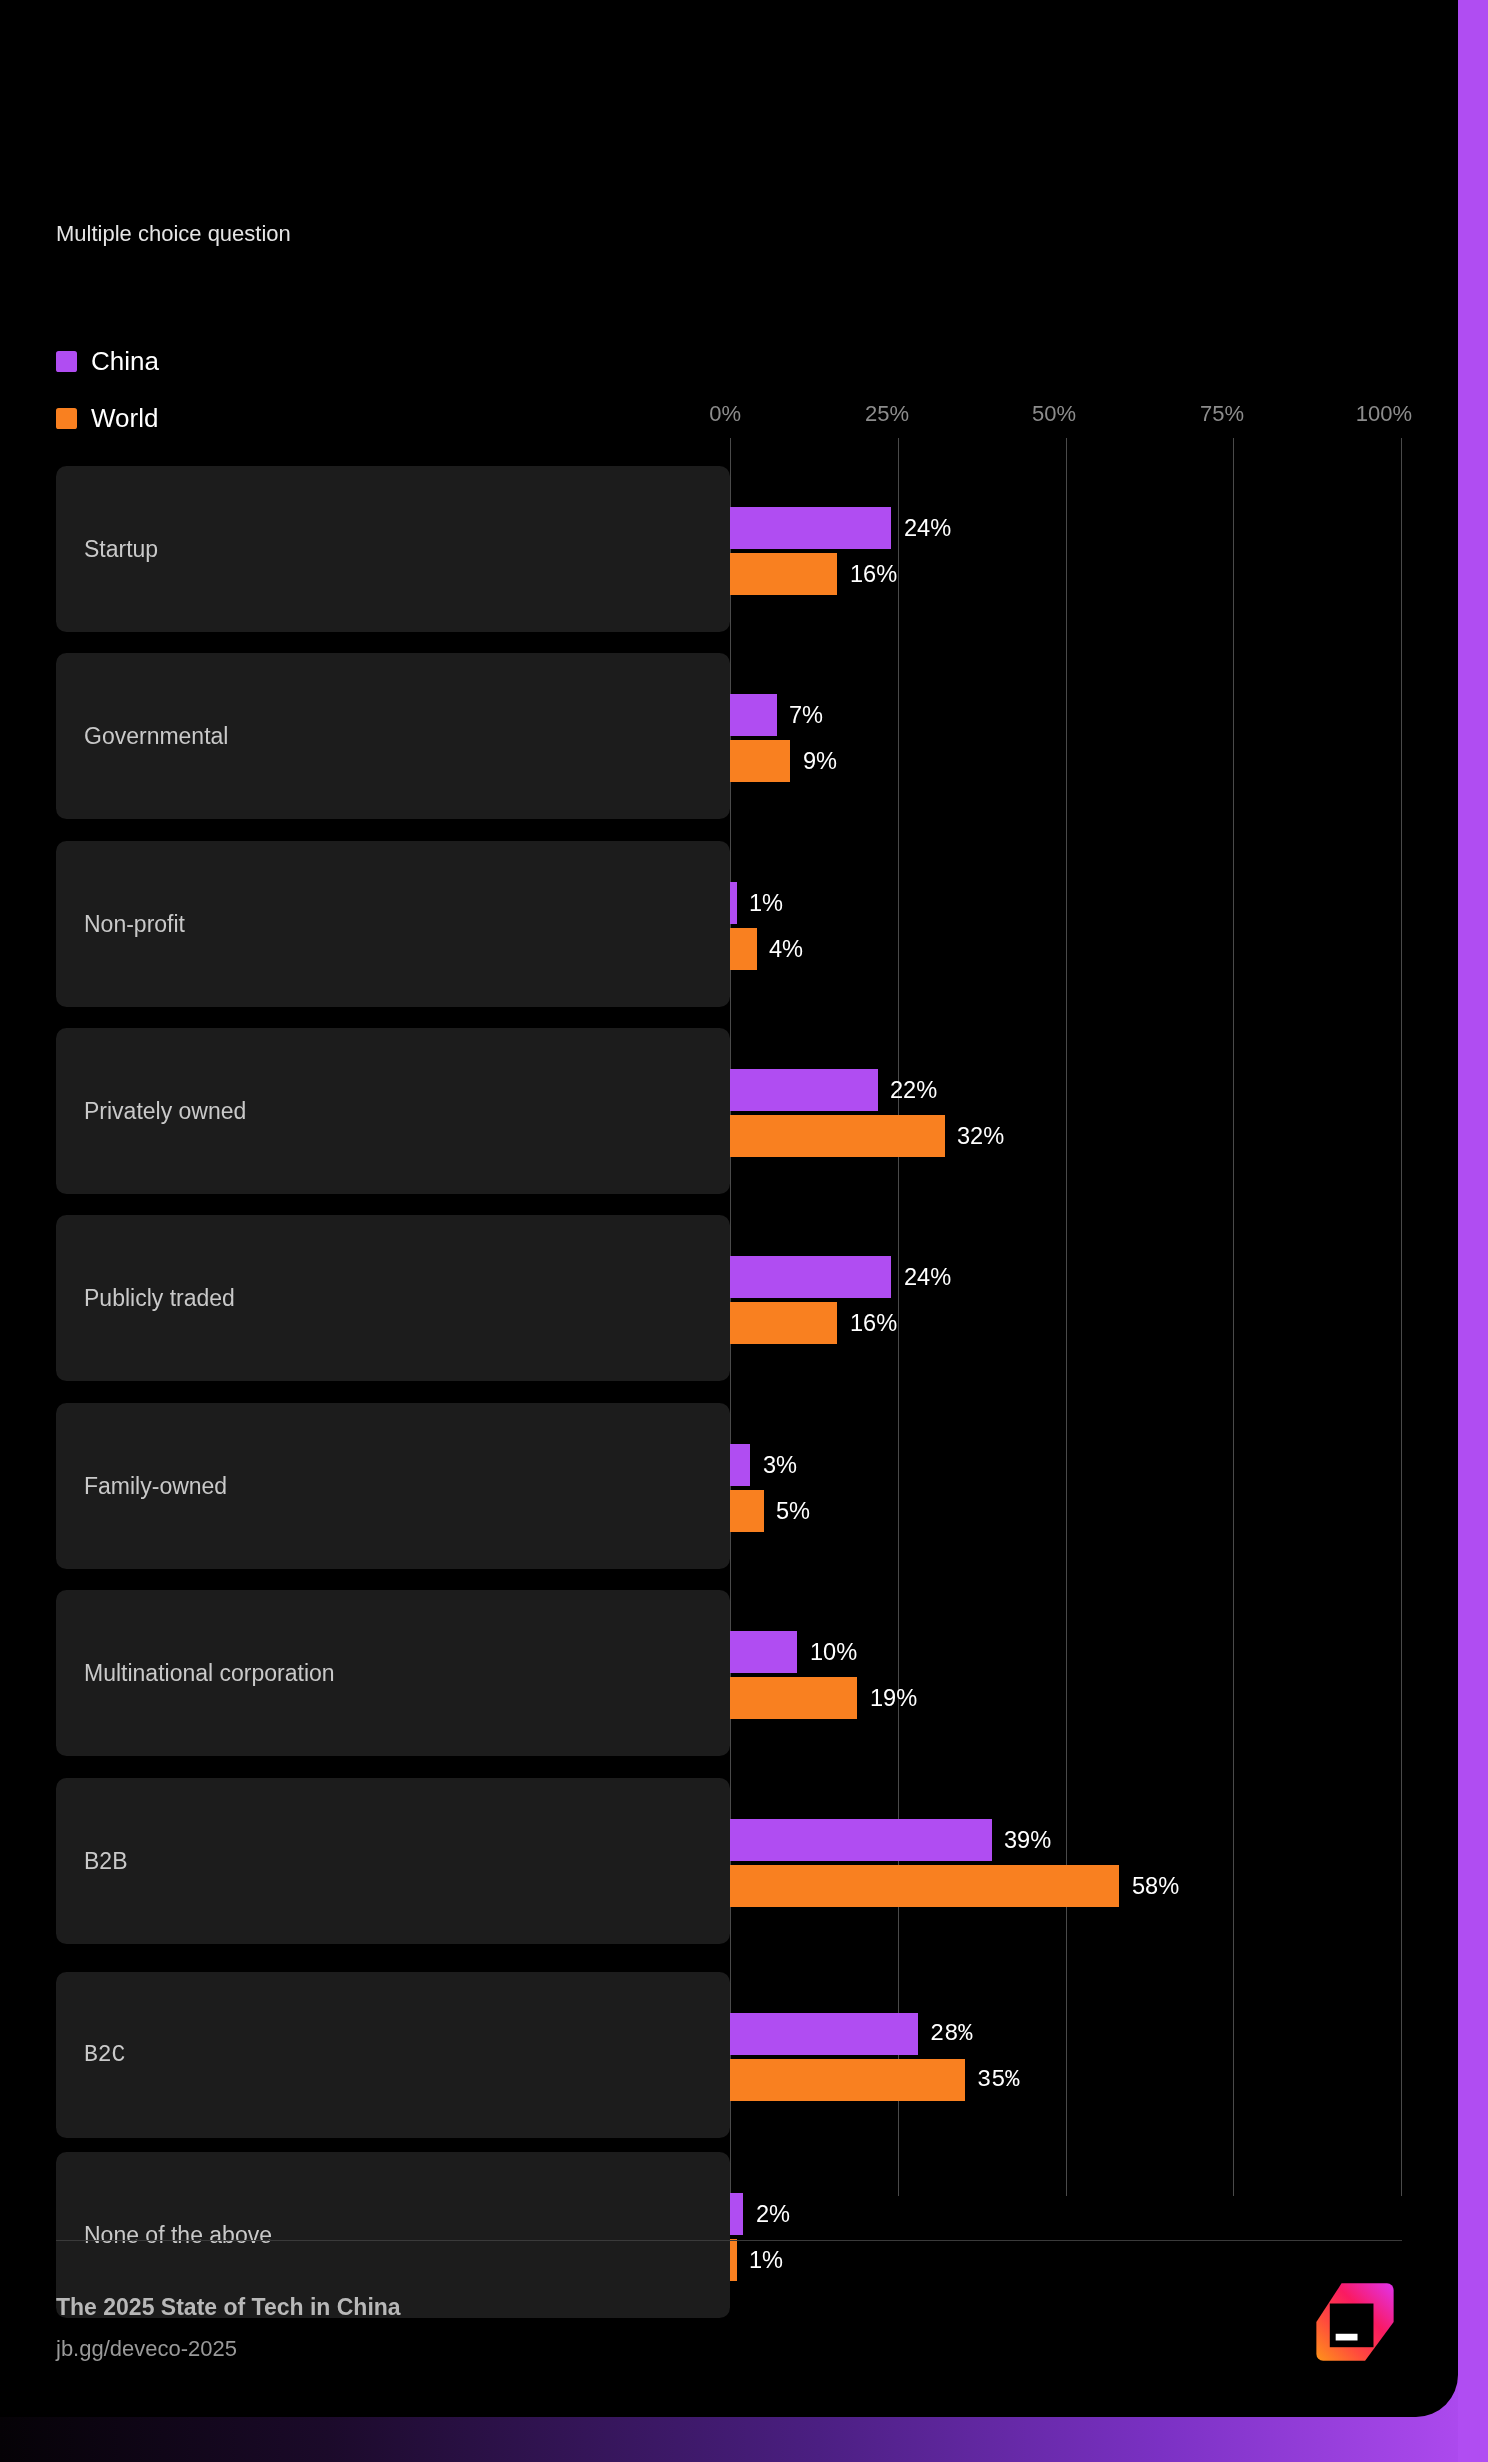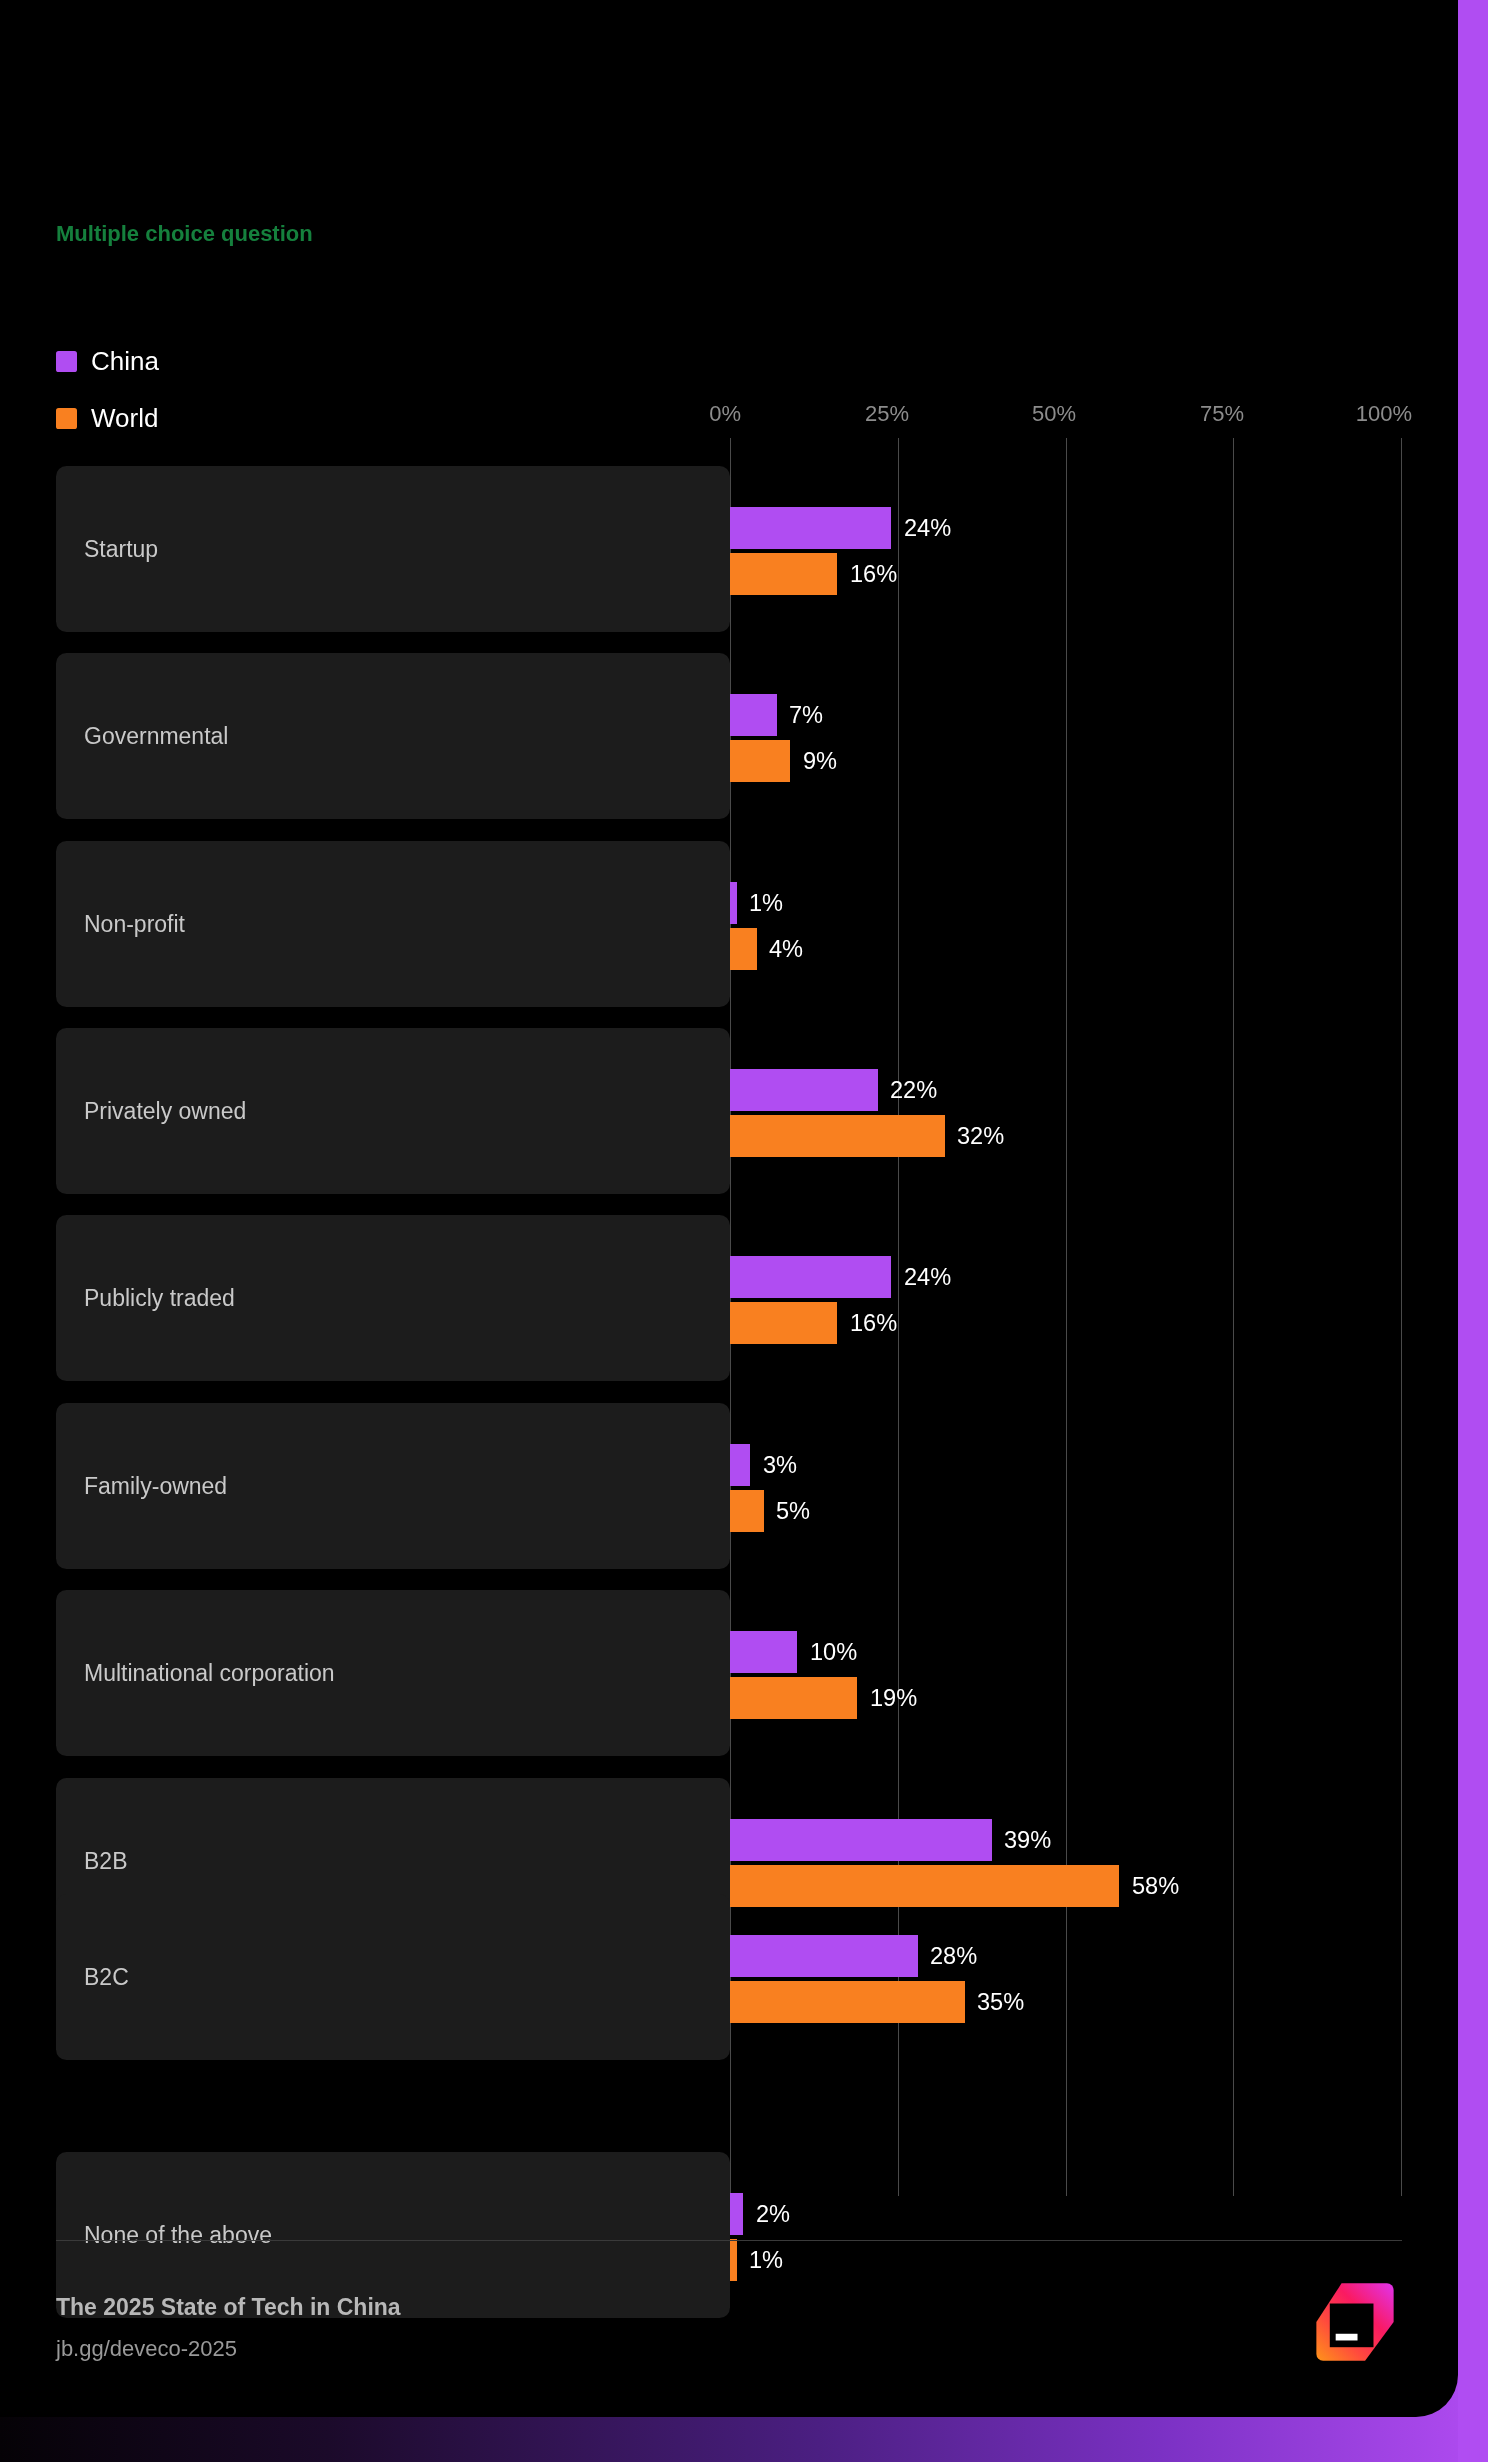--- a/index.html
+++ b/index.html
@@ -32,21 +32,21 @@
   }
 
   
   .page-title{
     position:absolute;left:56px;top:37px;width:1156px;
     font-size:50px;line-height:1.17;font-weight:700;color:#ffffff;
     letter-spacing:-0.4px;
   }
   .page-subtitle{
     position:absolute;left:56px;top:221px;
-    font-size:22px;color:#15803d;font-weight:700;
+    font-size:22px;color:#e5e5e5;font-weight:400;
   }
 
   
   #legend{position:absolute;left:56px;top:342px;}
   .legend-row{display:flex;align-items:center;height:39px;margin-bottom:17.5px;}
   .legend-swatch{width:21px;height:21px;border-radius:2.6px;margin-right:14px;flex:none;}
   .legend-label{font-size:26px;color:#ffffff;}
 
   
   #plot{
@@ -195,21 +195,21 @@
         <div class="bar-value val-world" style="left: 814px;">19%</div>
       </div>
       <div class="bar-row" style="top: 1778px; width: 1138px;">
         <div class="row-band" style="width: 674px;"></div>
         <div class="row-label">B2B</div>
         <div class="bar bar-china" style="left: 674px; width: 262px; background: rgb(176, 77, 242);"></div>
         <div class="bar-value val-china" style="left: 948px;">39%</div>
         <div class="bar bar-world" style="left: 674px; width: 389px; background: rgb(249, 128, 32);"></div>
         <div class="bar-value val-world" style="left: 1076px;">58%</div>
       </div>
-      <div class="bar-row" style="top: 1894px; width: 1221px;">
+      <div class="bar-row" style="top: 1972px; width: 1221px; font-family: Liberation Mono, monospace;">
         <div class="row-band" style="width: 674px;"></div>
         <div class="row-label">B2C</div>
         <div class="bar bar-china" style="left: 674px; width: 188px; background: rgb(176, 77, 242);"></div>
         <div class="bar-value val-china" style="left: 874px;">28%</div>
         <div class="bar bar-world" style="left: 674px; width: 235px; background: rgb(249, 128, 32);"></div>
         <div class="bar-value val-world" style="left: 921px;">35%</div>
       </div>
       <div class="bar-row" style="top: 2152px; width: 1401px;">
         <div class="row-band" style="width: 674px;"></div>
         <div class="row-label">None of the above</div>

